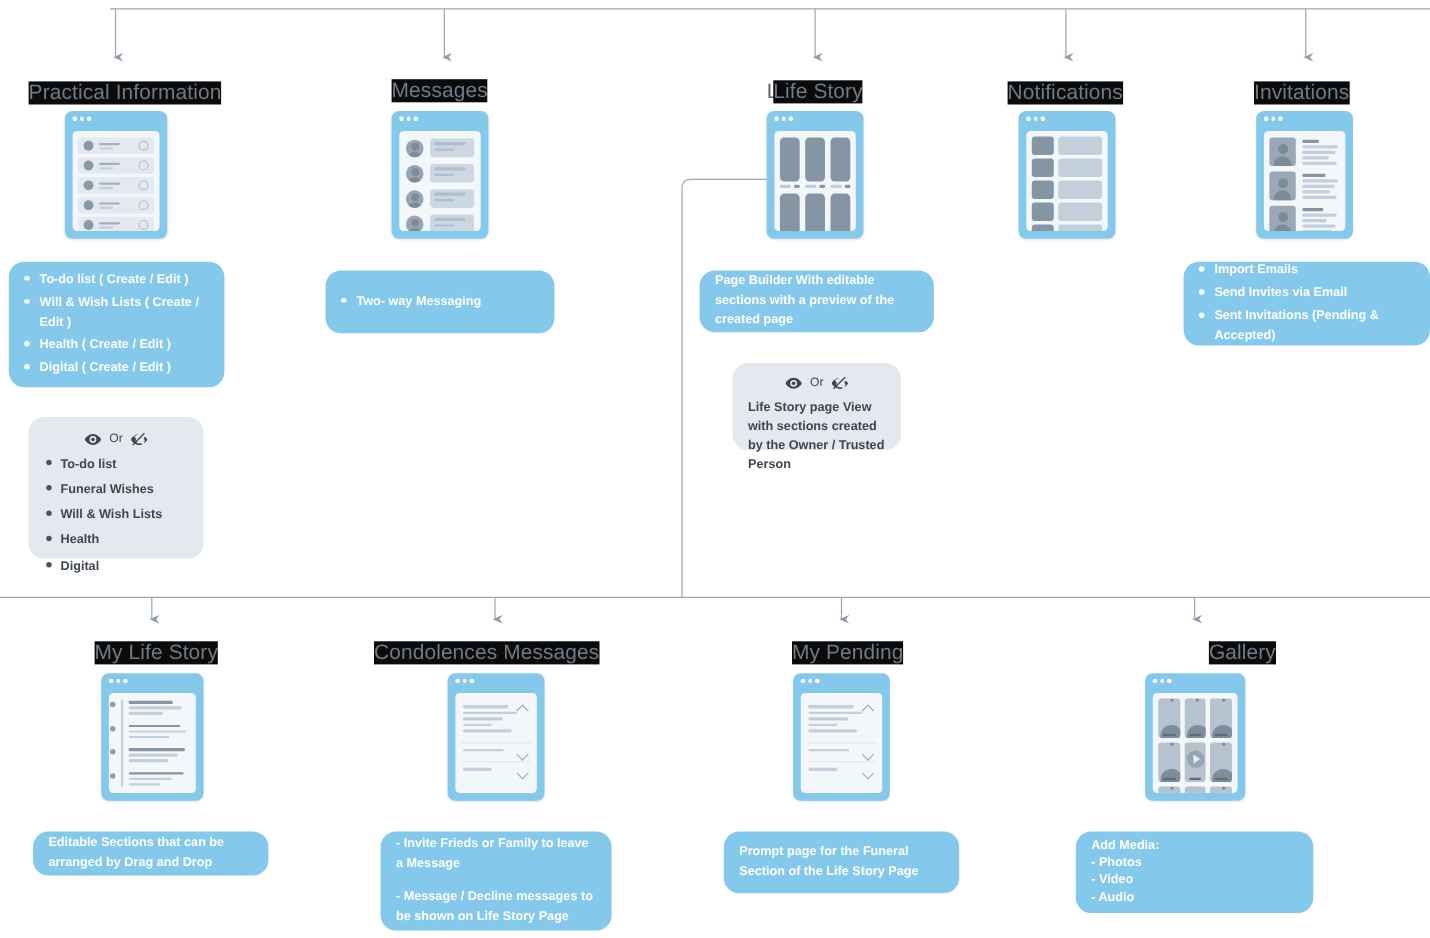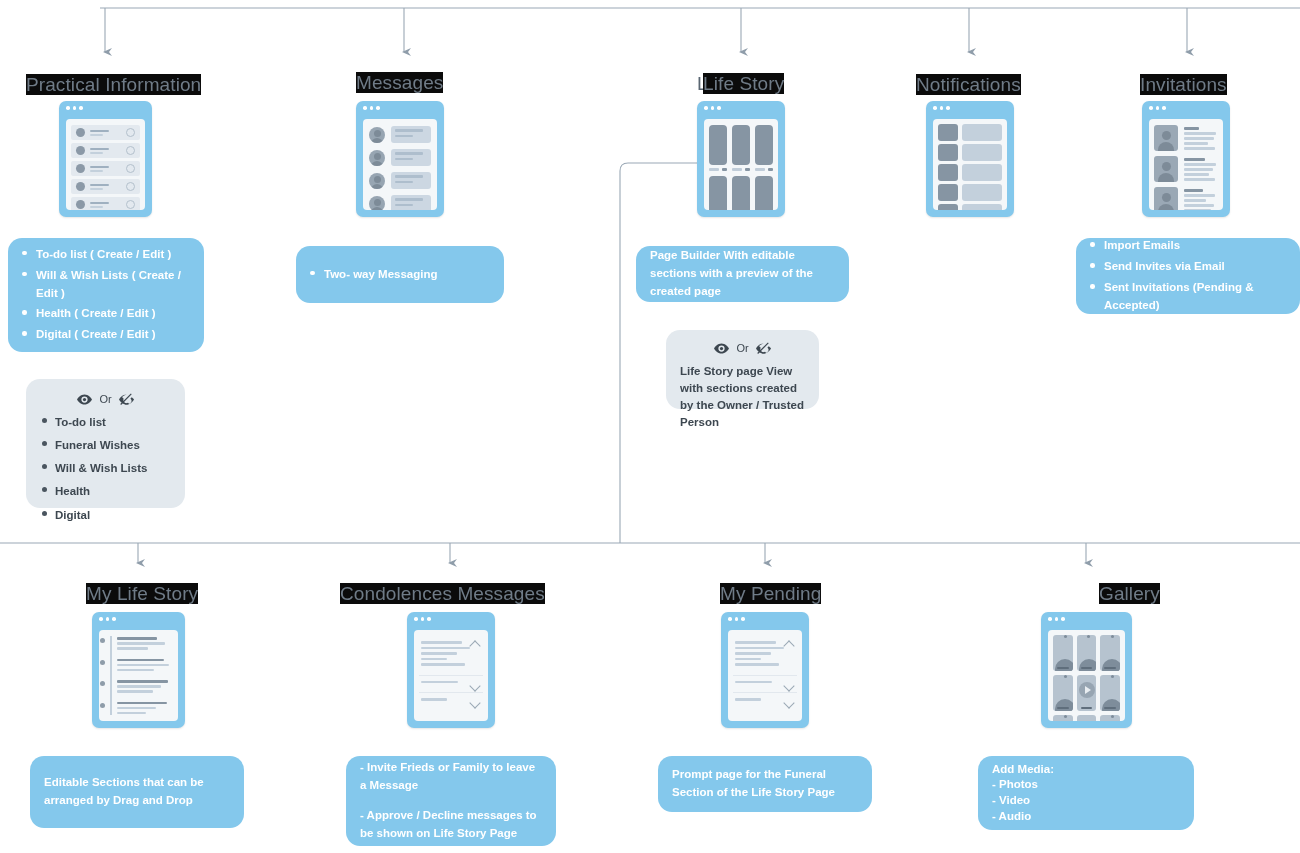--- a/index.html
+++ b/index.html
@@ -530,21 +530,21 @@
               <span class="bullet"></span>
               <i class="hd" style="width:90%"></i>
               <i style="width:70%"></i>
               <i style="width:52%"></i>
             </div>
         </div>
       </div>
     </div>
   </div>
 
-  <div class="callout" style="left:30px;top:756px;width:214px;height:72px;padding:4px 14px;">
+  <div class="callout" style="left:30px;top:756px;width:214px;height:40px;padding:4px 14px;">
     <p>Editable Sections that can be arranged by Drag and Drop</p>
   </div>
 
   <div class="node-title" style="left:340px;top:583px;">
     <span class="hl">Condolences Messages</span>
   </div>
 
   <div class="mock" style="left:407px;top:612px;width:88px;height:116px;">
     <div class="bar">
       <span class="dot"></span>
@@ -555,21 +555,21 @@
       <div class="acc">
         <div class="sec"><span class="car up"></span><span class="hd" style="width:55%"></span><i style="width:68%"></i><i style="width:82%"></i><i style="width:60%"></i><i style="width:44%"></i><i style="width:74%"></i></div>
         <div class="sec"><span class="car down"></span><span class="hd" style="width:45%"></span><i style="width:62%"></i></div>
         <div class="sec" style="border-bottom:none;"><span class="car down"></span><span class="hd" style="width:66%"></span><i style="width:44%"></i></div>
       </div>
     </div>
   </div>
 
   <div class="callout" style="left:346px;top:756px;width:210px;height:90px;padding:10px 14px;">
     <p> - Invite Frieds or Family to leave a Message</p>
-    <p> - Approve / Decline messages to be shown on Life Story Page</p>
+    <p> - Message / Decline messages to be shown on Life Story Page</p>
   </div>
 
   <div class="node-title" style="left:720px;top:583px;">
     <span class="hl">My Pending</span>
   </div>
 
   <div class="mock" style="left:721px;top:612px;width:88px;height:116px;">
     <div class="bar">
       <span class="dot"></span>
         <span class="dot"></span>

